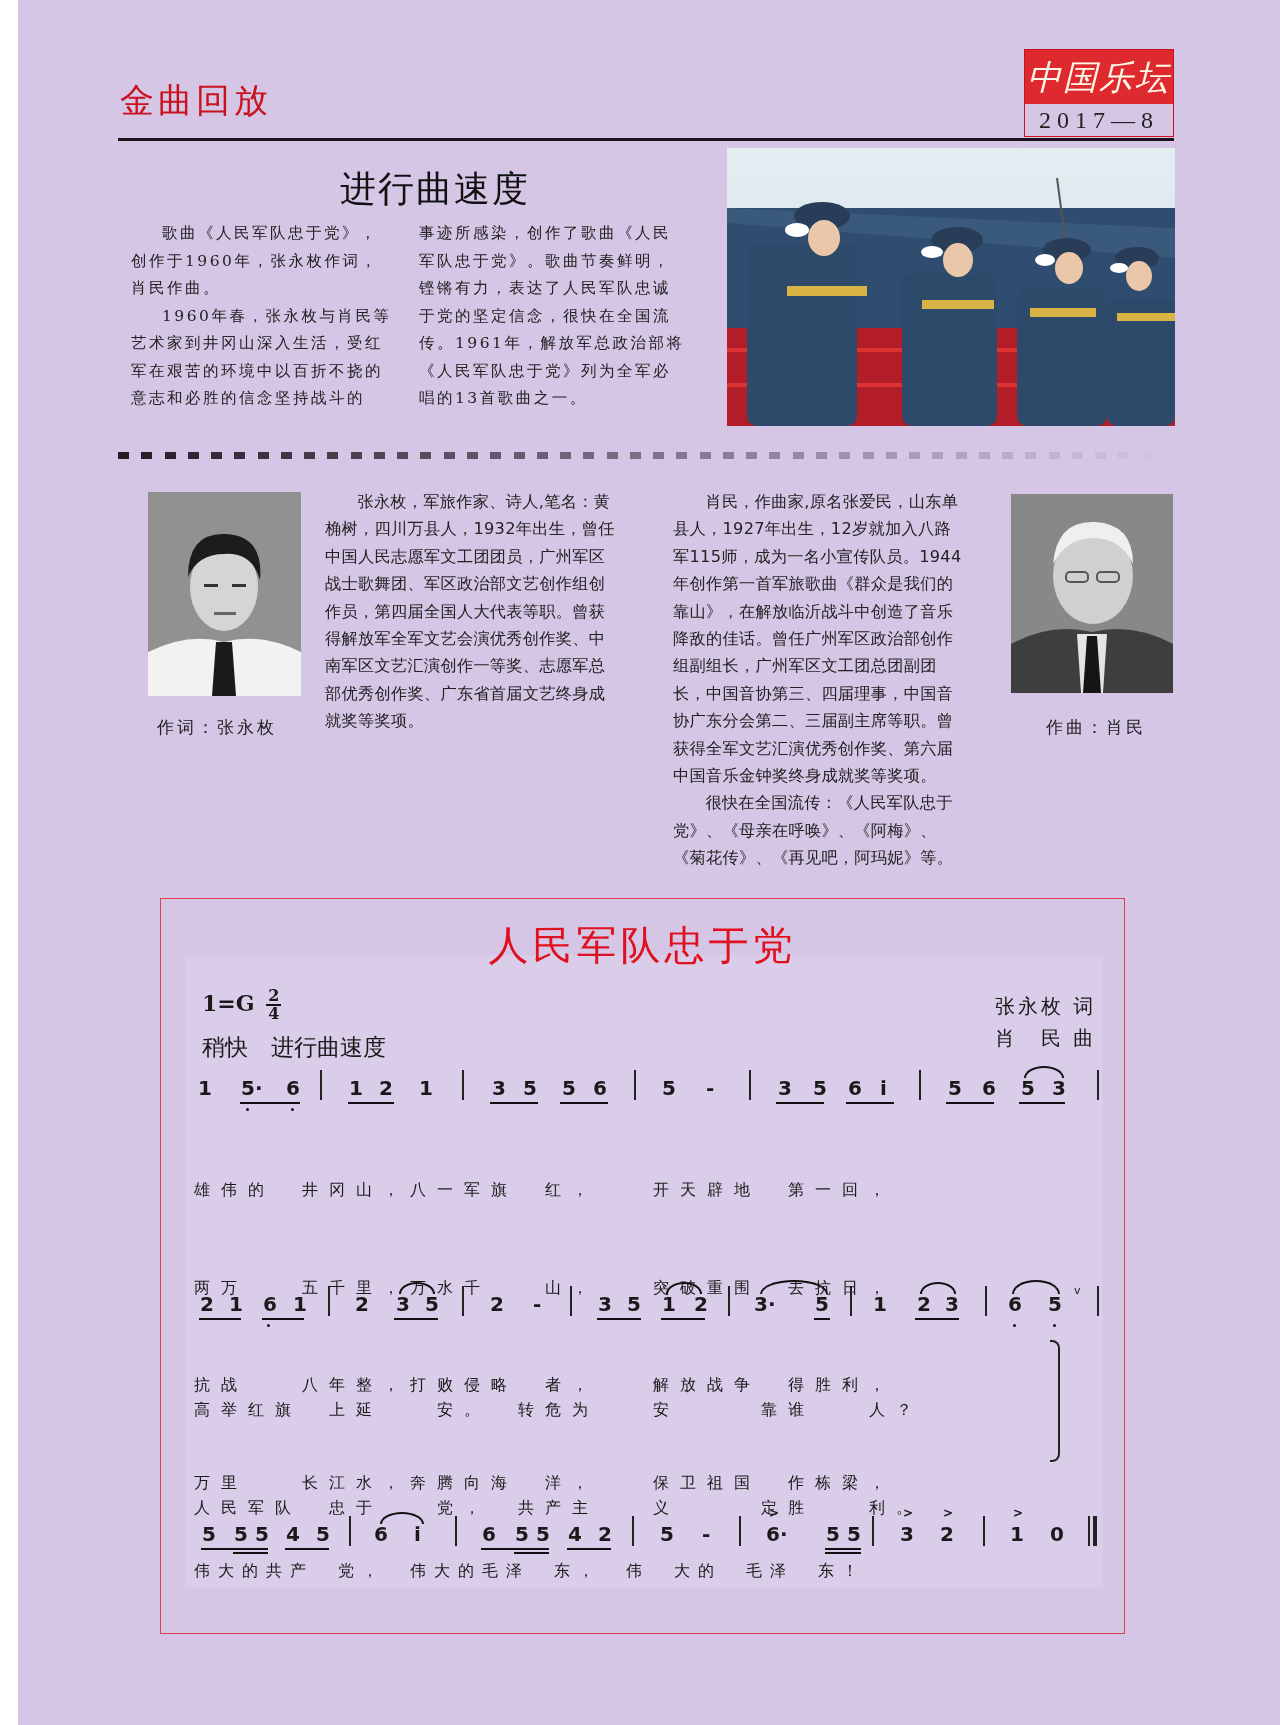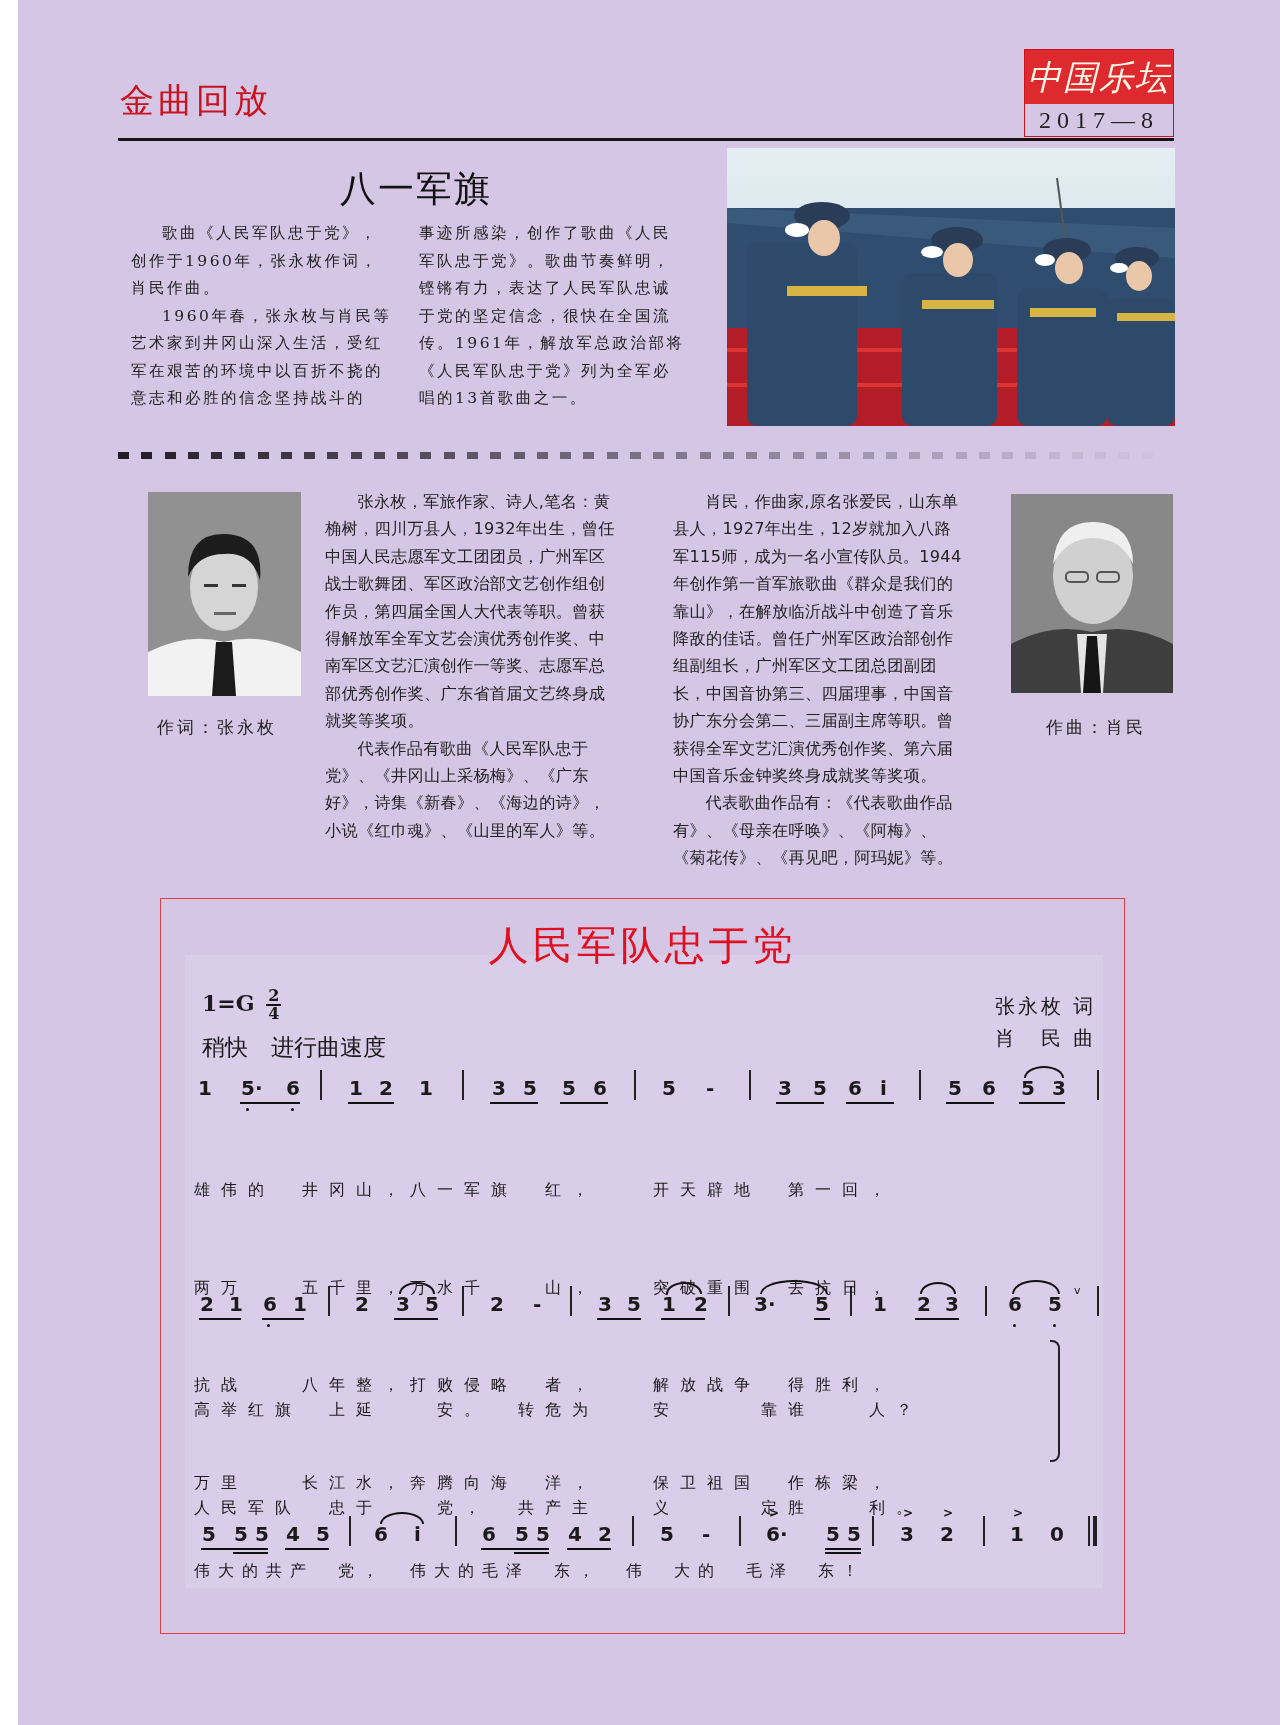--- a/index.html
+++ b/index.html
@@ -51,21 +51,21 @@
 
 <div class="page"></div>
 
 <div class="abs section-title">金曲回放</div>
 <div class="abs logo">
   <div class="logo-top">中国乐坛</div>
   <div class="logo-date">2017—8</div>
 </div>
 <div class="abs header-rule"></div>
 
-<div class="abs intro-title">八一军旗</div>
+<div class="abs intro-title">进行曲速度</div>
 <div class="abs intro-col" style="left:131px;top:220px;">
   <p>歌曲《人民军队忠于党》，创作于1960年，张永枚作词，肖民作曲。</p>
   <p>1960年春，张永枚与肖民等艺术家到井冈山深入生活，受红军在艰苦的环境中以百折不挠的意志和必胜的信念坚持战斗的</p>
 </div>
 <div class="abs intro-col" style="left:419px;top:220px;width:266px;">
   <p class="cont">事迹所感染，创作了歌曲《人民军队忠于党》。歌曲节奏鲜明，铿锵有力，表达了人民军队忠诚于党的坚定信念，很快在全国流传。1961年，解放军总政治部将《人民军队忠于党》列为全军必唱的13首歌曲之一。</p>
 </div>
 <div class="abs photo">
   <svg width="448" height="278" viewBox="0 0 448 278">
     <defs>
@@ -172,26 +172,25 @@
     <ellipse cx="76" cy="95" rx="34" ry="44" fill="#d5d5d5"></ellipse>
     <path d="M40,85 Q40,40 78,42 Q116,44 112,88 Q104,60 76,62 Q50,62 40,85Z" fill="#1c1c1c"></path>
     <rect x="56" y="92" width="14" height="3" fill="#333"></rect>
       <rect x="84" y="92" width="14" height="3" fill="#333"></rect>
     <rect x="66" y="120" width="22" height="3" fill="#666"></rect>
   </svg>
 </div>
 <div class="abs caption" style="left:157px;top:716px;">作词：张永枚</div>
 <div class="abs bio" style="left:325px;top:488px;">
   <p>张永枚，军旅作家、诗人,笔名：黄桷树，四川万县人，1932年出生，曾任中国人民志愿军文工团团员，广州军区战士歌舞团、军区政治部文艺创作组创作员，第四届全国人大代表等职。曾获得解放军全军文艺会演优秀创作奖、中南军区文艺汇演创作一等奖、志愿军总部优秀创作奖、广东省首届文艺终身成就奖等奖项。</p>
-  <p>代表作品有歌曲《人民军队忠于党》、《井冈山上采杨梅》、《广东好》，诗集《新春》、《海边的诗》，小说《红巾魂》、《山里的军人》等。</p>
 </div>
 
 <div class="abs bio" style="left:673px;top:488px;">
   <p>肖民，作曲家,原名张爱民，山东单县人，1927年出生，12岁就加入八路军115师，成为一名小宣传队员。1944年创作第一首军旅歌曲《群众是我们的靠山》，在解放临沂战斗中创造了音乐降敌的佳话。曾任广州军区政治部创作组副组长，广州军区文工团总团副团长，中国音协第三、四届理事，中国音协广东分会第二、三届副主席等职。曾获得全军文艺汇演优秀创作奖、第六届中国音乐金钟奖终身成就奖等奖项。</p>
-  <p>代表歌曲作品有：《代表歌曲作品有》、《母亲在呼唤》、《阿梅》、《菊花传》、《再见吧，阿玛妮》等。</p>
+  <p>很快在全国流传：《人民军队忠于党》、《母亲在呼唤》、《阿梅》、《菊花传》、《再见吧，阿玛妮》等。</p>
 </div>
 <div class="abs portrait" style="left:1011px;top:494px;width:162px;height:199px;">
   <svg width="162" height="199" viewBox="0 0 162 199">
     <rect width="162" height="199" fill="#7a7a7a"></rect>
     <rect width="162" height="199" fill="#a4a4a4" opacity=".35"></rect>
     <path d="M0,199 L0,150 Q40,128 81,138 Q122,128 162,150 L162,199 Z" fill="#3e3e3e"></path>
     <polygon points="66,140 96,140 92,199 70,199" fill="#e4e4e4"></polygon>
     <polygon points="76,142 86,142 90,199 72,199" fill="#151515"></polygon>
     <ellipse cx="82" cy="82" rx="40" ry="48" fill="#d0d0d0"></ellipse>
     <path d="M42,70 Q46,26 84,28 Q122,30 122,70 Q110,44 82,44 Q56,44 42,70Z" fill="#efefef"></path>

